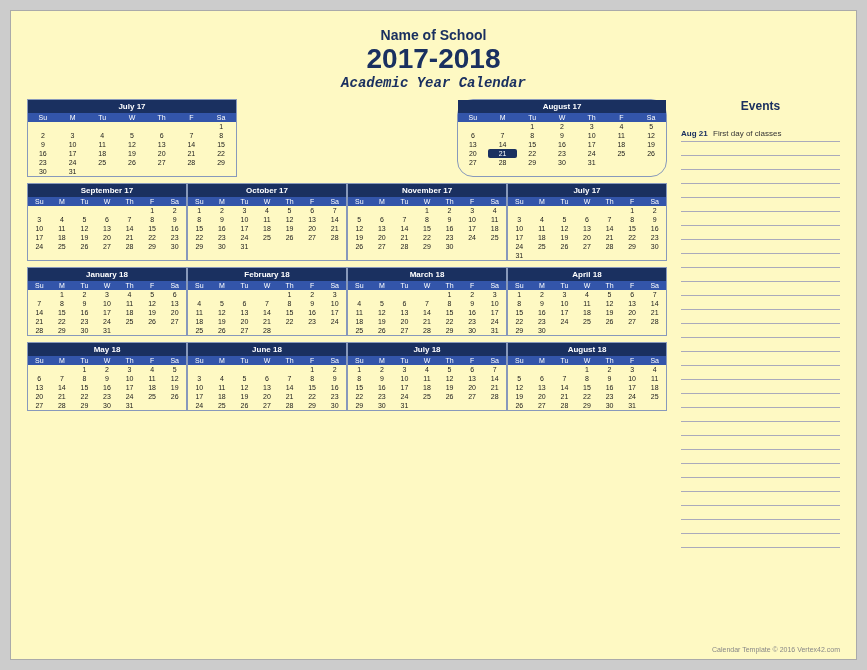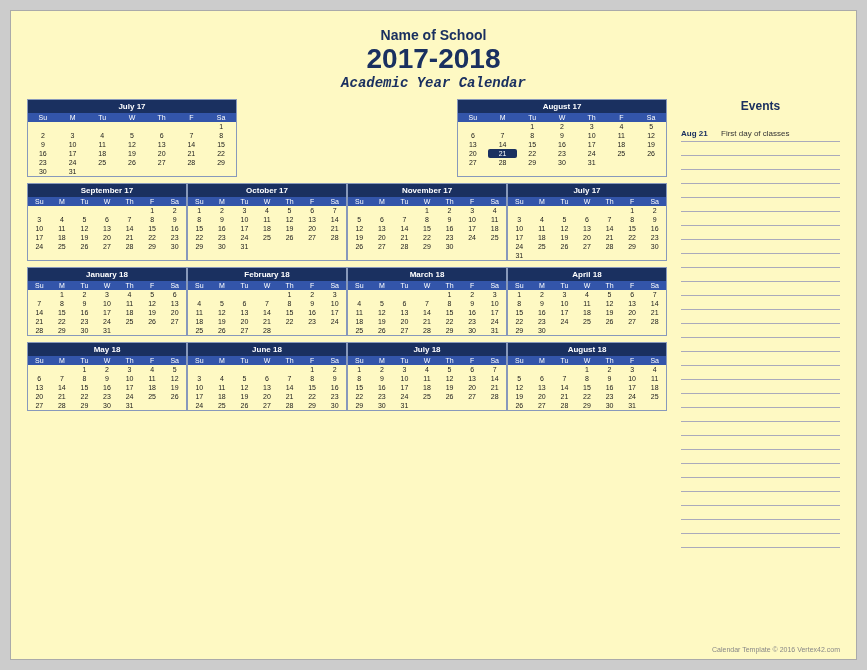--- a/index.html
+++ b/index.html
@@ -100,21 +100,21 @@
       color: #1a3060;
       margin-bottom: 15px;
     }
     .event-item {
       font-size: 8px;
       color: #333;
       padding: 1px 0;
       border-bottom: 1px solid #aab;
       min-height: 14px;
       display: flex;
-      gap: 12px;
+      gap: 4px;
     }
     .event-date {
       font-weight: bold;
       min-width: 28px;
       color: #1a3060;
     }
     .event-lines {
       display: flex;
       flex-direction: column;
       gap: 0;
@@ -212,21 +212,21 @@
                   <td></td>
                   <td></td>
                   <td></td>
                   <td></td>
                   <td></td>
                 </tr>
               </tbody>
             </table>
           </div>
           <div style="flex: 2 1 0%;"></div>
-          <div class="mini-calendar" style="flex: 2 1 0%;">
+          <div class="mini-calendar" style="flex: 2 1 0%; border-radius: 16px;">
             <div class="cal-header">August 17</div>
             <table class="cal-grid">
               <thead>
                 <tr>
                   <th>Su</th>
                   <th>M</th>
                   <th>Tu</th>
                   <th>W</th>
                   <th>Th</th>
                   <th>F</th>

